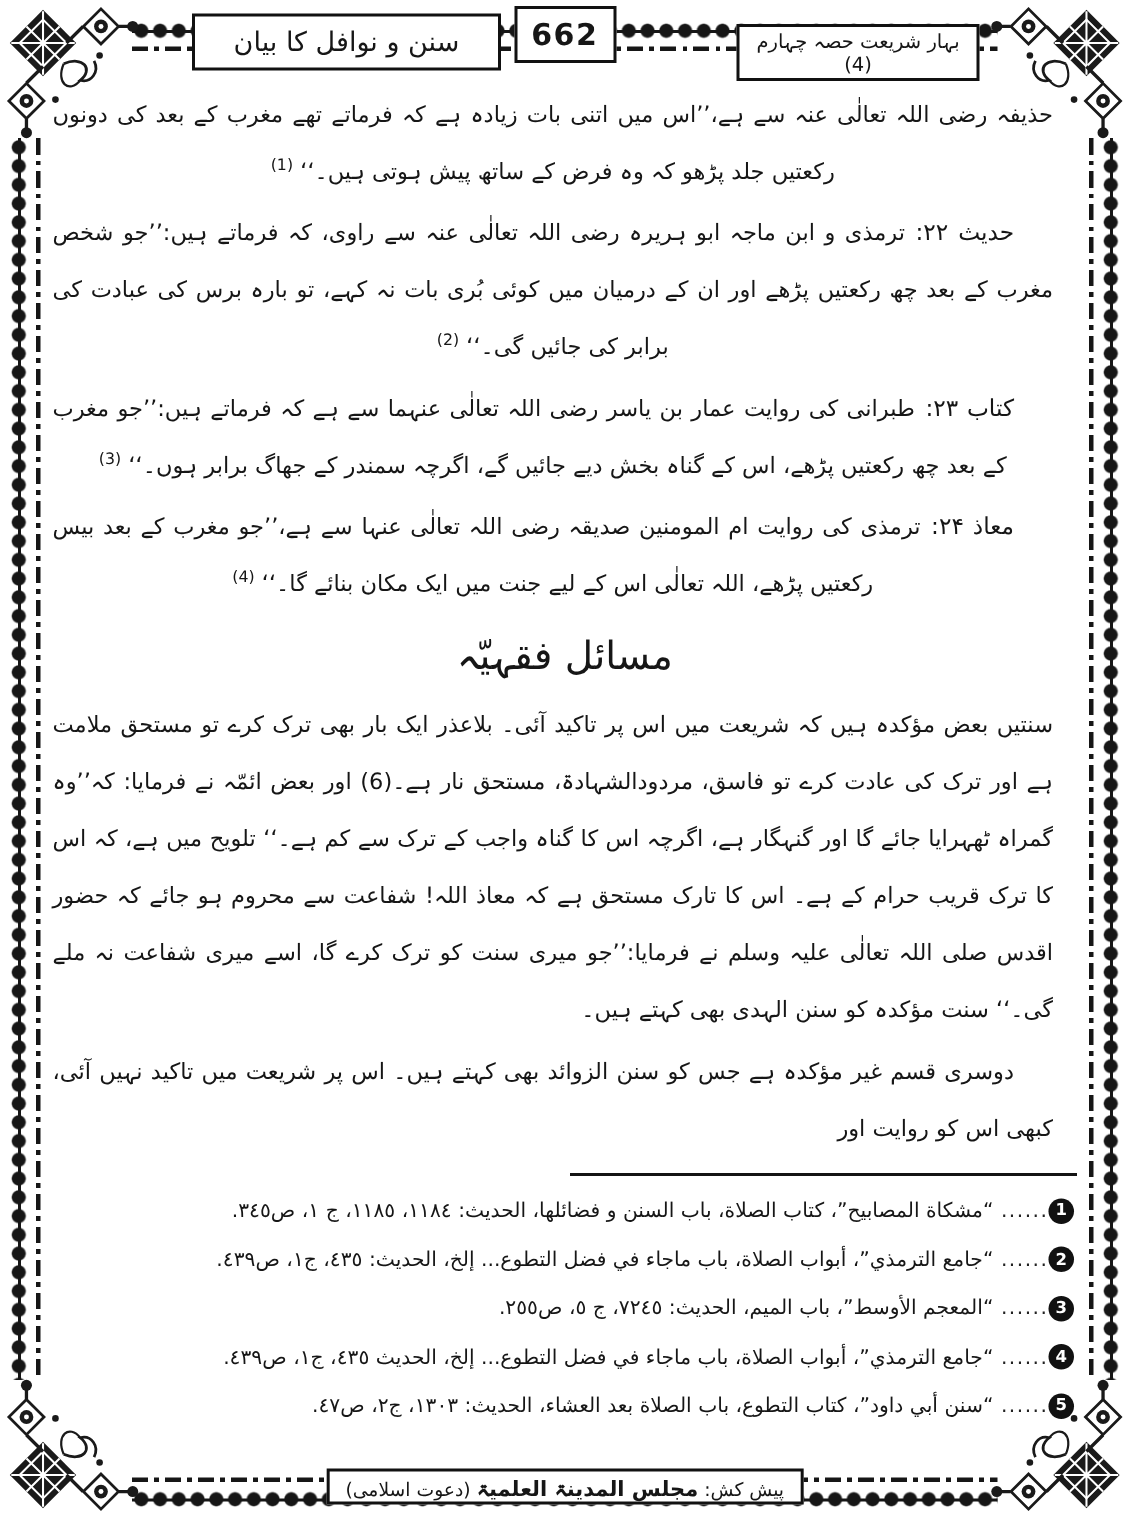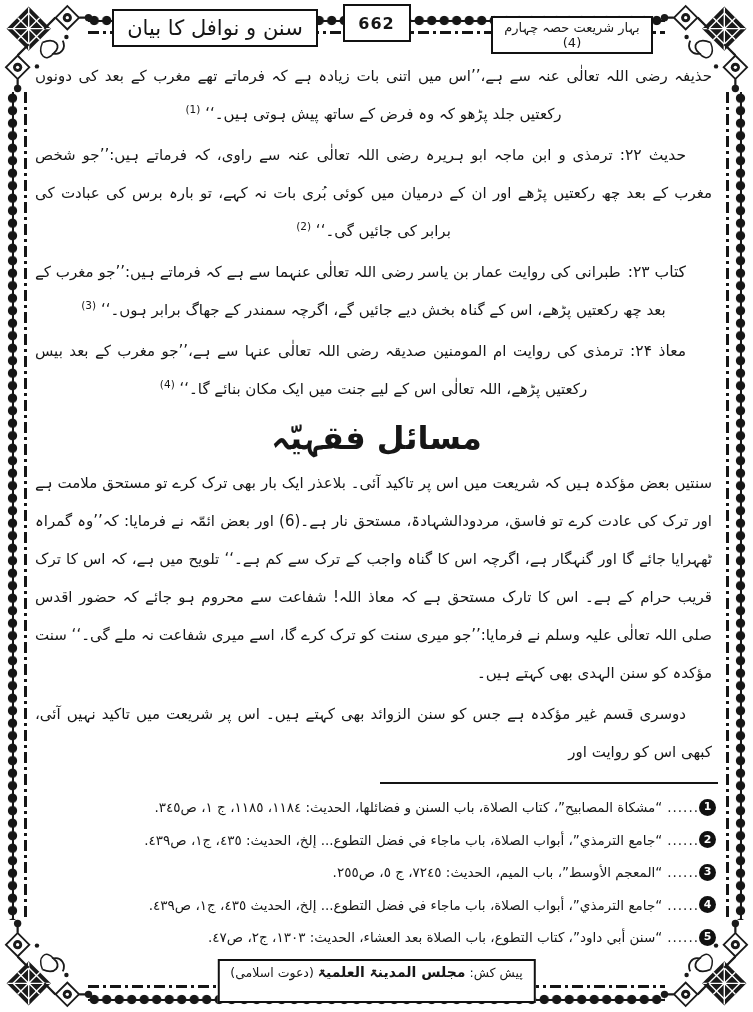--- a/index.html
+++ b/index.html
@@ -37,44 +37,44 @@
   
   .corner{position:absolute;width:92px;height:92px;z-index:3;}
   .corner.tl{top:2px;left:2px;}
   .corner.tr{top:2px;right:2px;transform:scaleX(-1);}
   .corner.bl{bottom:2px;left:2px;transform:scaleY(-1);}
   .corner.br{bottom:2px;right:2px;transform:scale(-1,-1);}
 
   
   .hbox{position:absolute;z-index:2;background:#fff;border:2px solid #111;
     display:flex;align-items:center;justify-content:center;text-align:center;}
-  .chapter-box{left:112px;top:9px;width:202px;height:34px;font-size:21px;justify-content:center;}
+  .chapter-box{left:128px;top:9px;width:202px;height:34px;font-size:18px;justify-content:center;}
   .pageno-box{left:50%;transform:translateX(-50%);top:4px;width:64px;height:34px;
-    font-size:16px;font-weight:bold;letter-spacing:1px;}
+    font-size:20px;font-weight:bold;letter-spacing:1px;}
   .volume-box{right:100px;top:16px;width:158px;height:34px;font-size:13px;}
 
   
   .content{position:absolute;top:57px;left:35px;right:35px;z-index:1;direction:rtl;}
-  .para{font-size:15px;line-height:38px;text-align:justify;margin:0 6px 3px 0;}
+  .para{font-size:15px;line-height:38px;text-align:justify;margin:0 16px 3px 0;}
   .para.center-last{text-align-last:center;}
   .para.indent{text-indent:26px;}
   .hlabel{font-weight:normal;font-size:15.5px;margin-inline-end:7px;}
   sup.ref{font-size:10.5px;line-height:0;}
-  .section-heading{font-size:32px;font-weight:bold;text-align:center;margin:13px 0 9px 0;line-height:34px;}
+  .section-heading{font-size:26px;font-weight:normal;text-align:center;margin:13px 0 9px 0;line-height:34px;}
   .fn-sep{width:338px;border-top:2px solid #141414;margin:11px 0 7px auto;}
   .fn{display:flex;direction:rtl;align-items:center;line-height:32.5px;font-size:13.5px;}
   .fn-badge{flex:0 0 auto;width:17px;height:17px;border-radius:50%;background:#111;color:#fff;
     font-size:11px;font-weight:bold;display:flex;align-items:center;justify-content:center;
     margin-inline-end:2px;direction:ltr;}
   .fn-dots{flex:0 0 auto;letter-spacing:1px;margin-inline-end:5px;color:#222;}
   .fn-text{white-space:nowrap;text-align:right;}
 
   
   .footer-box{position:absolute;z-index:4;left:50%;transform:translateX(-50%);bottom:9px;
-    background:#fff;border:2px solid #111;padding:3px 11px 21px;white-space:nowrap;
+    background:#fff;border:2px solid #111;padding:3px 11px 0;white-space:nowrap;
     font-size:12.5px;direction:rtl;text-align:center;}
   .footer-name{font-weight:bold;font-size:14px;}
 </style>
 </head>
 <body>
 
 <svg width="0" height="0" style="position:absolute" aria-hidden="true">
   <defs>
     <symbol id="corner-orn" viewBox="0 0 100 100">
       <rect x="12" y="12" width="34" height="34" transform="rotate(45 29 29)" fill="#1a1a1a"></rect>

